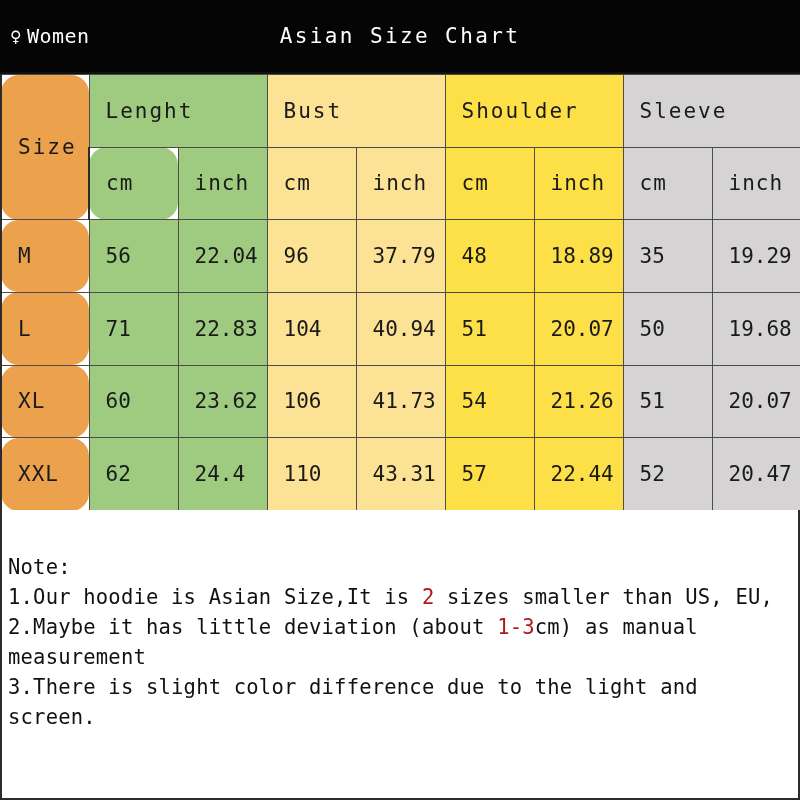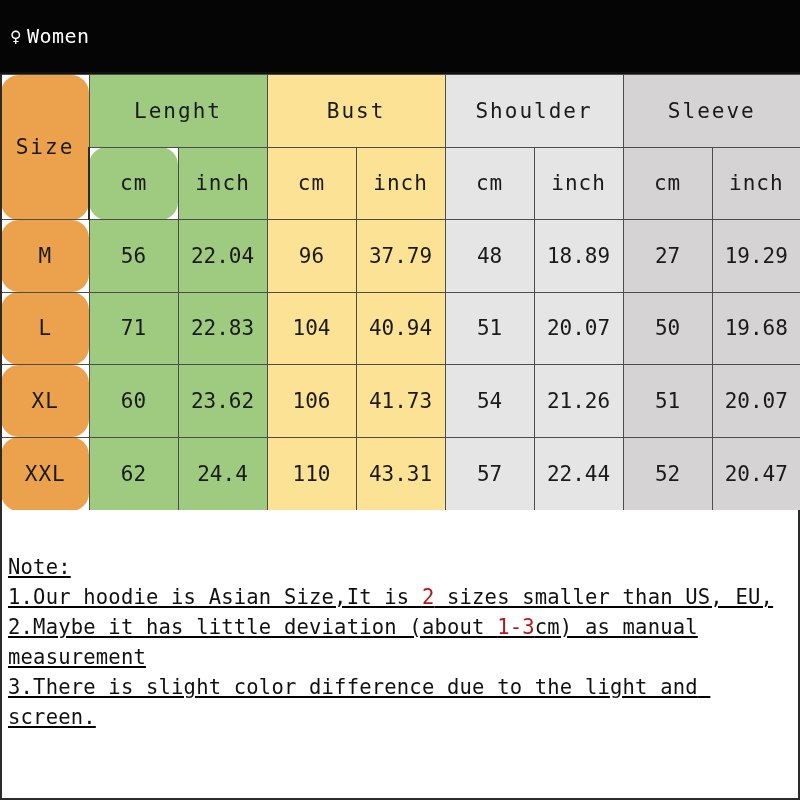--- a/index.html
+++ b/index.html
@@ -70,35 +70,35 @@
     border-top: 2px solid #111;
   }
   table.size-table {
     width: 800px;
     height: 438px;
     border-collapse: collapse;
     table-layout: fixed;
   }
   table.size-table td {
     border: 1px solid #4c4c4c;
-    text-align: center;
+    text-align: left;
     vertical-align: middle;
     font-size: 21px;
     color: #1a1a1a;
-    padding: 0;
+    padding: 16px;
   }
   
   table.size-table tr td:first-child { border-left: 2px solid #2b2b2b; border-radius: 18px; }
   table.size-table tr td:last-child  { border-right: 2px solid #404040; margin-top: 23px; }
   table.size-table tr:last-child td  { border-bottom: 2px solid #2b2b2b; }
 
   .c-size   { background: #ECA24D; }
   .c-green  { background: #9ECB80; }
   .c-yellow { background: #FBE294; }
-  .c-blue   { background: #e5e5e5; }
+  .c-blue   { background: #fde047; }
   .c-gray   { background: #D5D3D3; }
 
   .grp-label {
     font-size: 22px;
     color: #B5682E;
     letter-spacing: 2px;
   }
   .size-label {
     font-size: 22px;
     color: #A8561F;
@@ -117,41 +117,41 @@
 
   
   .notes {
     flex: 1 1 auto;
     margin: 0;
     border: 2px solid #2b2b2b;
     border-top: none;
     background: #ffffff;
     padding: 42px 6px 15px 6px;
     overflow: hidden;
-    text-decoration: underline;
   }
   .note-line {
     font-size: 20.5px;
     line-height: 30px;
     color: #111111;
     white-space: pre-wrap;
     letter-spacing: 0.2px;
   }
   .hl { color: #B01A1A; }
 </style>
 </head>
 <body>
 
 <div class="sheet">
 
   <div class="topbar">
     <div class="topbar-left">
       <span class="venus">♀</span>
       <span>Women</span>
     </div>
+    <div class="topbar-title">Asian Size Chart</div>
   </div>
 
   <div class="table-wrap">
     <table class="size-table">
       <colgroup>
         <col style="width:88px">
         <col style="width:89px">
           <col style="width:89px">
         <col style="width:89px">
           <col style="width:89px">
@@ -182,21 +182,21 @@
         </tr>
 
         <tr>
           <td class="c-size row-size-cell">M</td>
           <td class="c-green">56</td>
           <td class="c-green">22.04</td>
           <td class="c-yellow">96</td>
           <td class="c-yellow">37.79</td>
           <td class="c-blue">48</td>
           <td class="c-blue">18.89</td>
-          <td class="c-gray">27</td>
+          <td class="c-gray">35</td>
           <td class="c-gray">19.29</td>
         </tr>
 
         <tr>
           <td class="c-size row-size-cell">L</td>
           <td class="c-green">71</td>
           <td class="c-green">22.83</td>
           <td class="c-yellow">104</td>
           <td class="c-yellow">40.94</td>
           <td class="c-blue">51</td>

